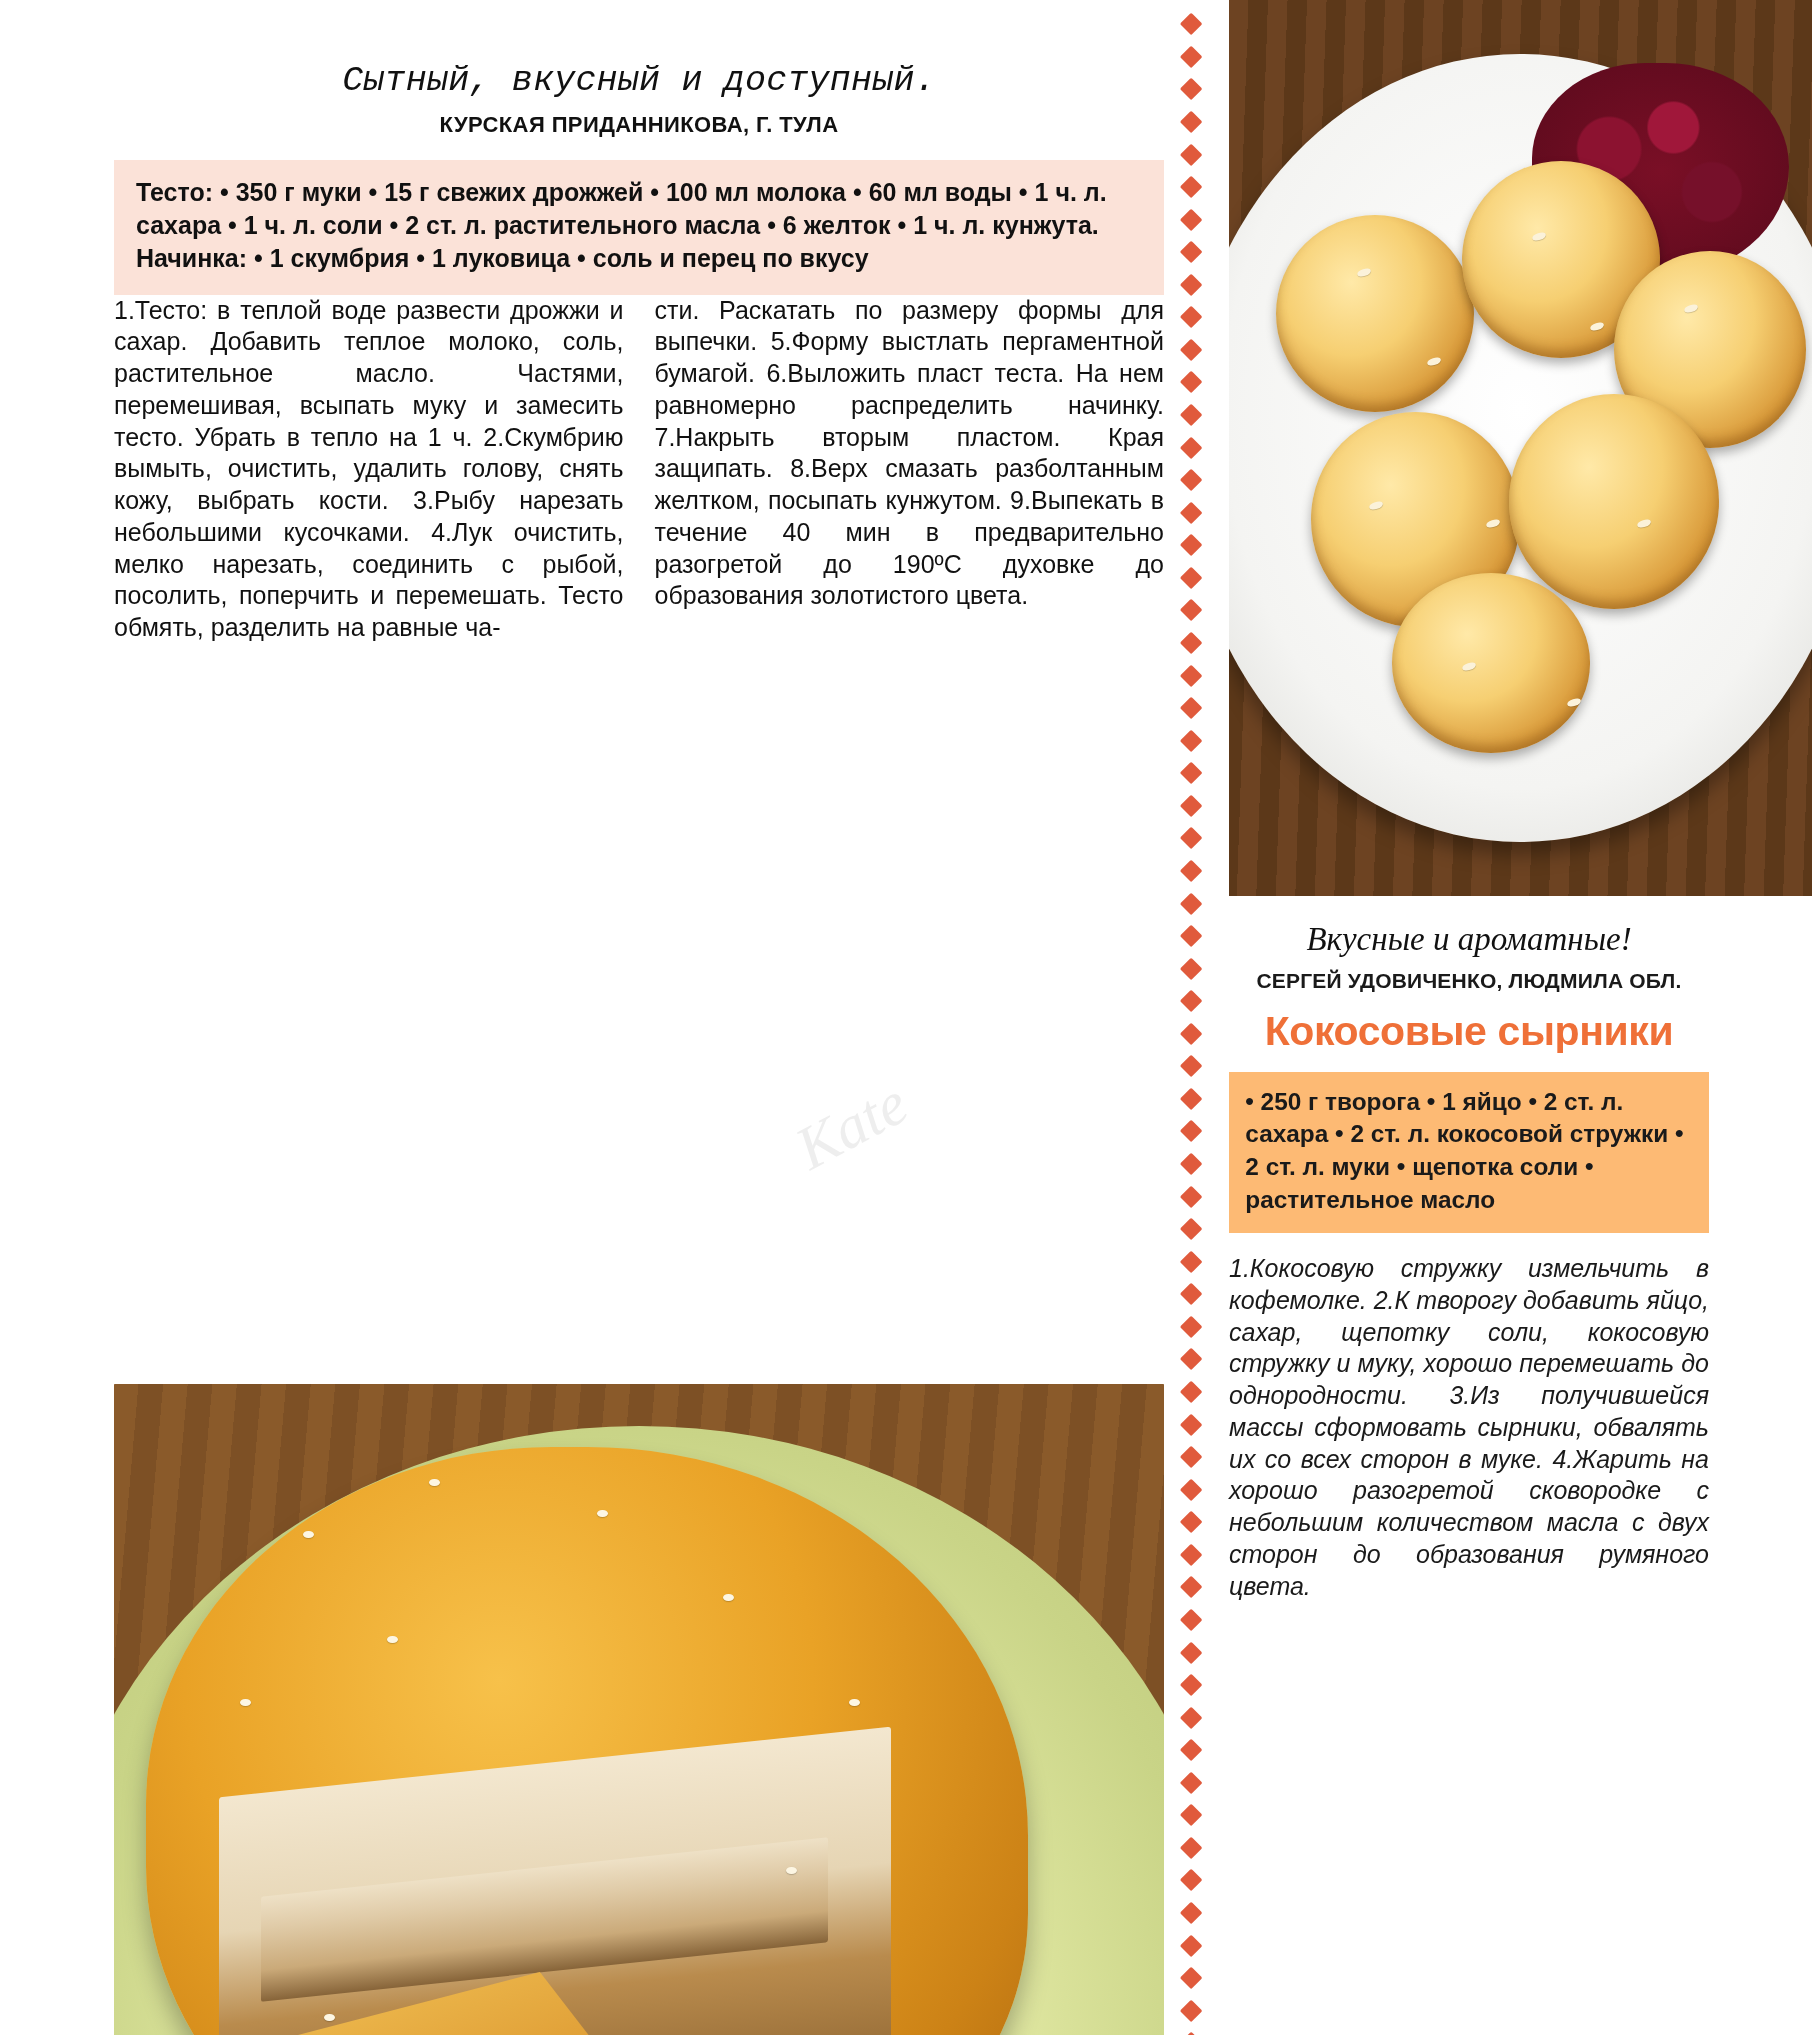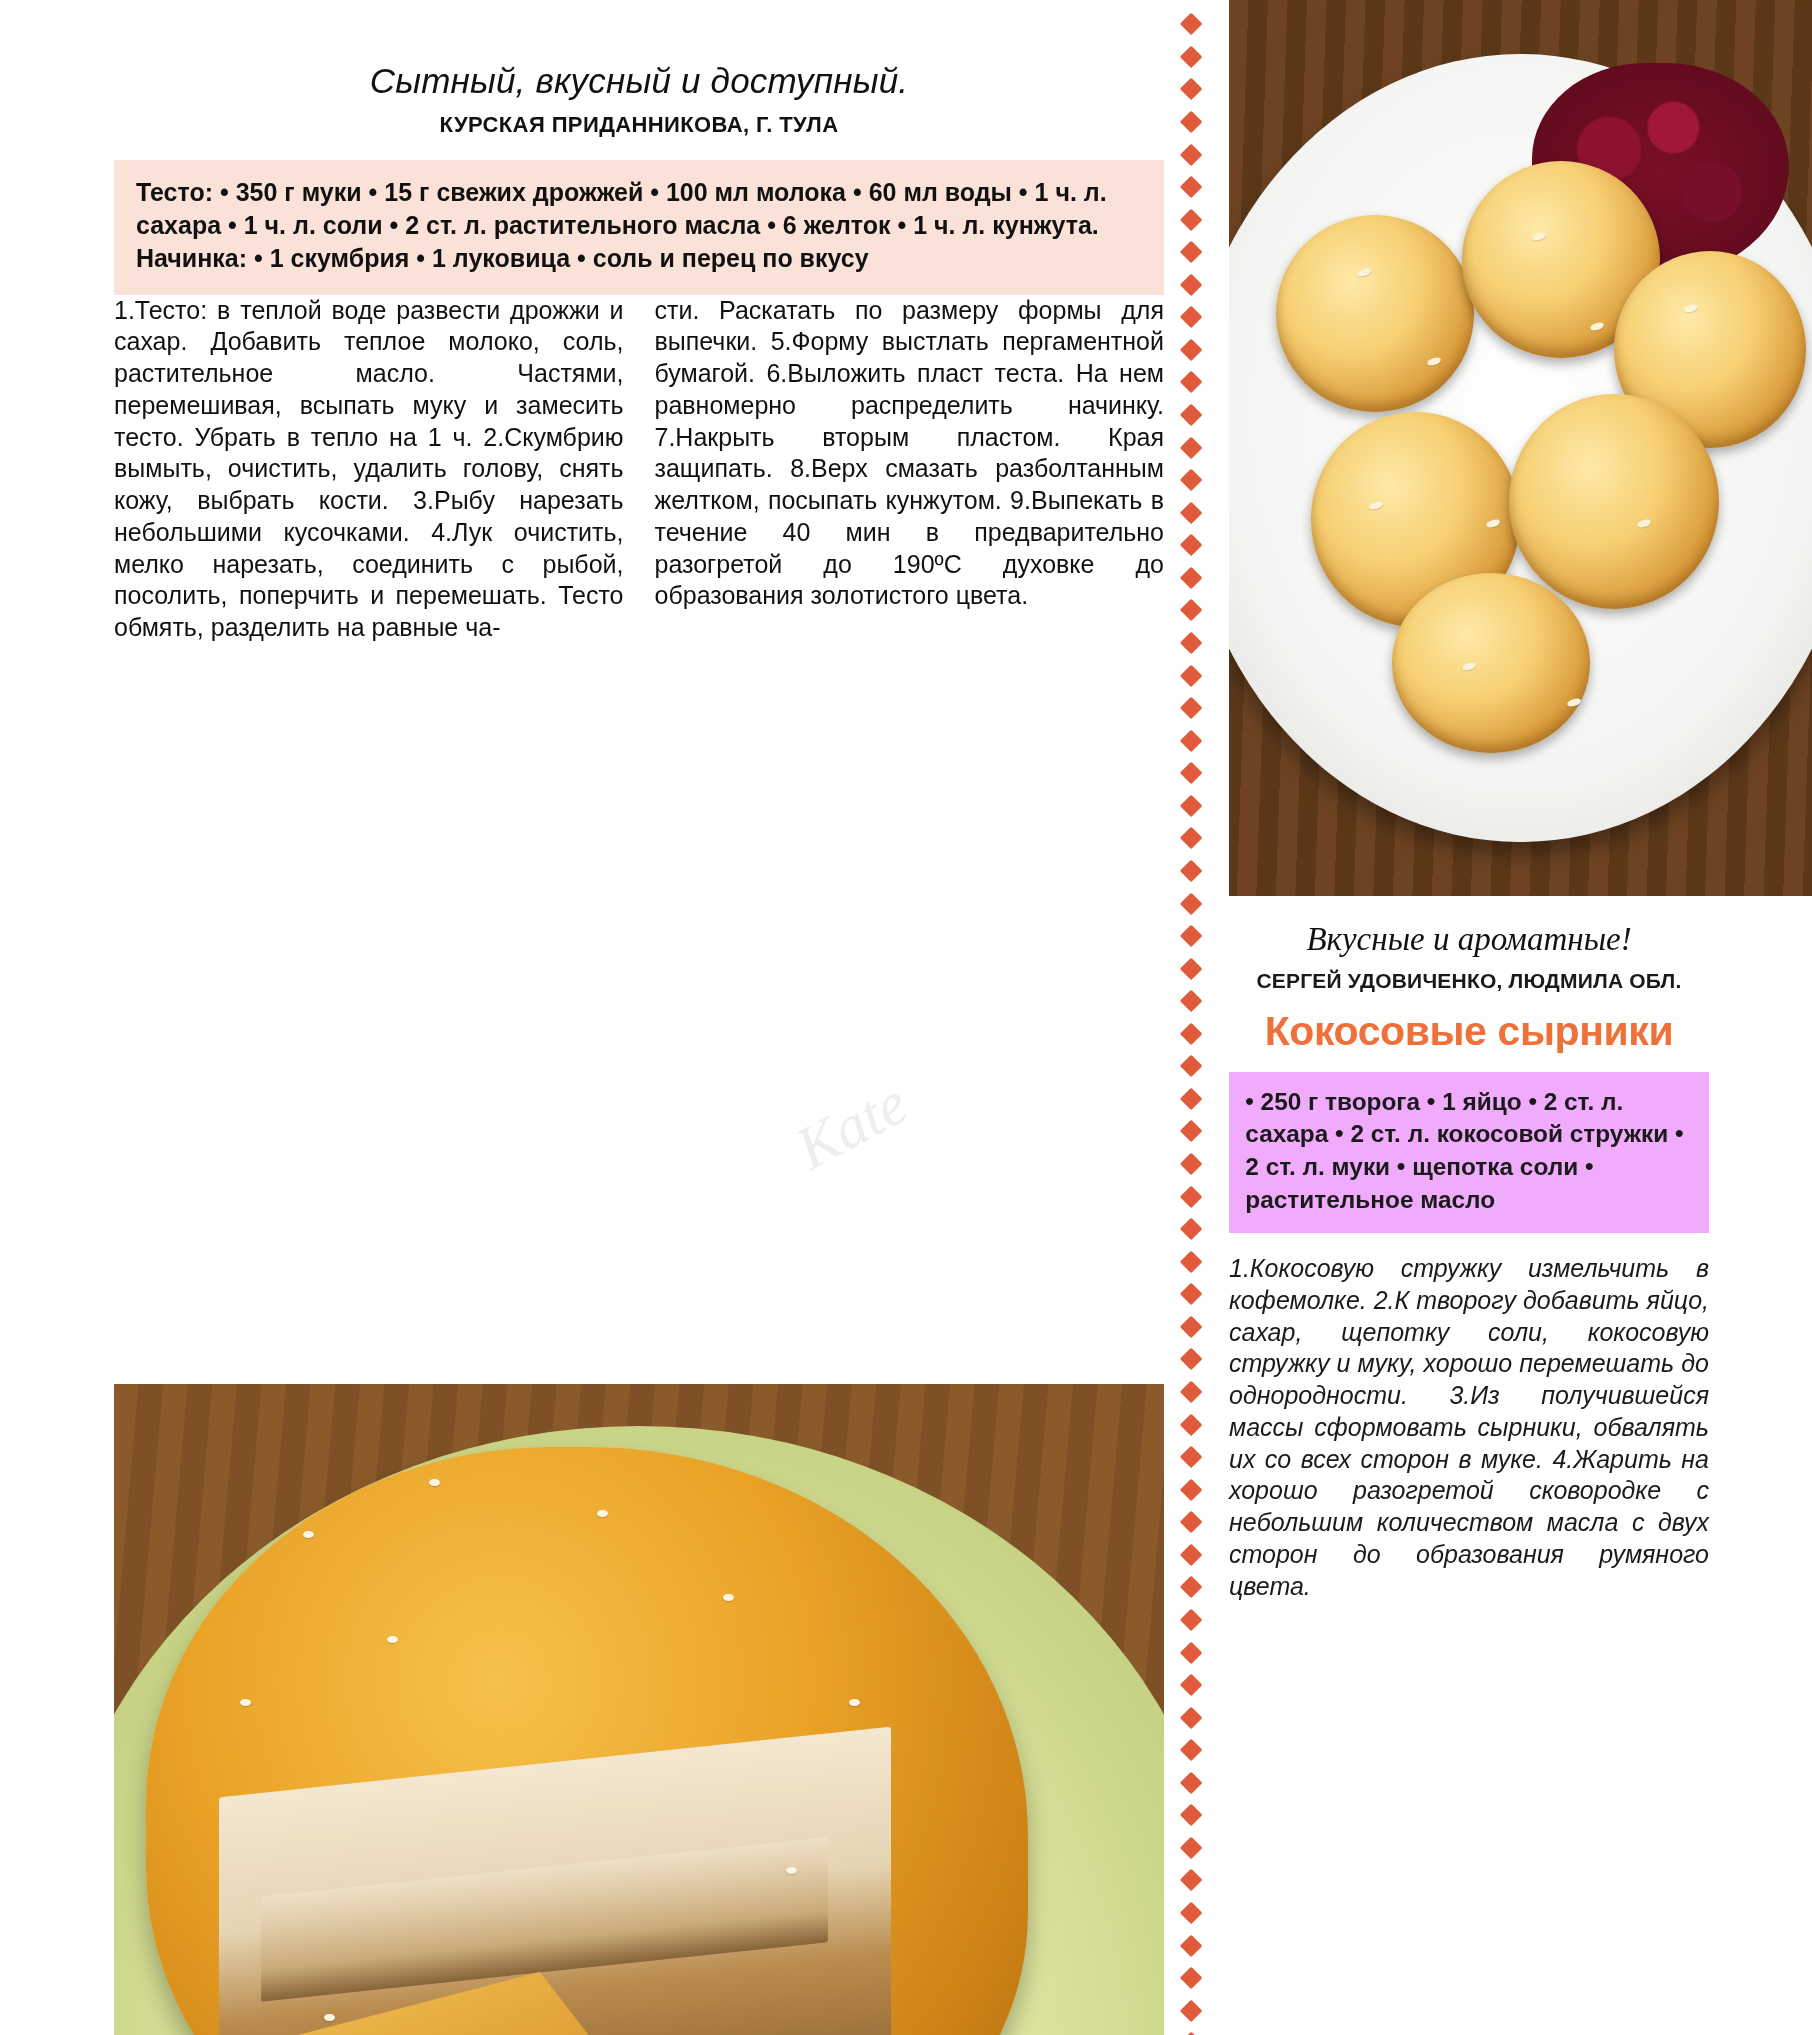--- a/index.html
+++ b/index.html
@@ -25,21 +25,21 @@
   
   .left-col {
     position: absolute;
     left: 114px;
     top: 61px;
     width: 1050px;
   }
 
   
   .kicker {
-    font-family: Liberation Sans, sans-serif;
+    font-family: Liberation Mono, monospace;
     font-style: italic;
     font-size: 35px;
     text-align: center;
     color: #111;
     letter-spacing: 0.2px;
   }
   .byline {
     text-align: center;
     font-size: 22px;
     font-weight: 700;
@@ -244,21 +244,21 @@
   .recipe-title-2 {
     text-align: center;
     color: #ef7038;
     font-size: 41px;
     font-weight: 700;
     line-height: 1.1;
     margin-top: 15.5px;
     letter-spacing: -0.4px;
   }
   .ingredients-box-2 {
-    background: #f0abfc;
+    background: #fdba74;
     margin-top: 18px;
     padding: 14px 16.3px 16.3px 16.3px;
     box-sizing: border-box;
   }
   .ingredients-box-2 p {
     margin: 0;
     font-size: 24.4px;
     font-weight: 700;
     line-height: 1.34;
   }

